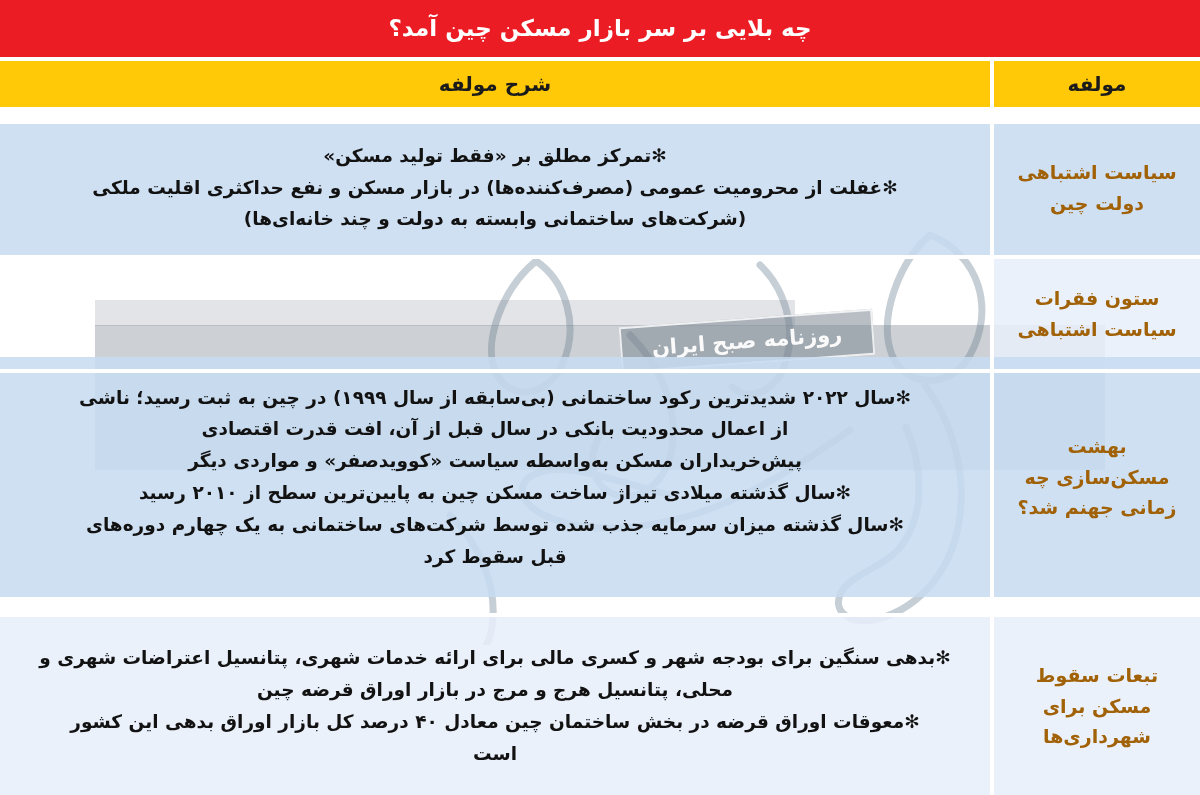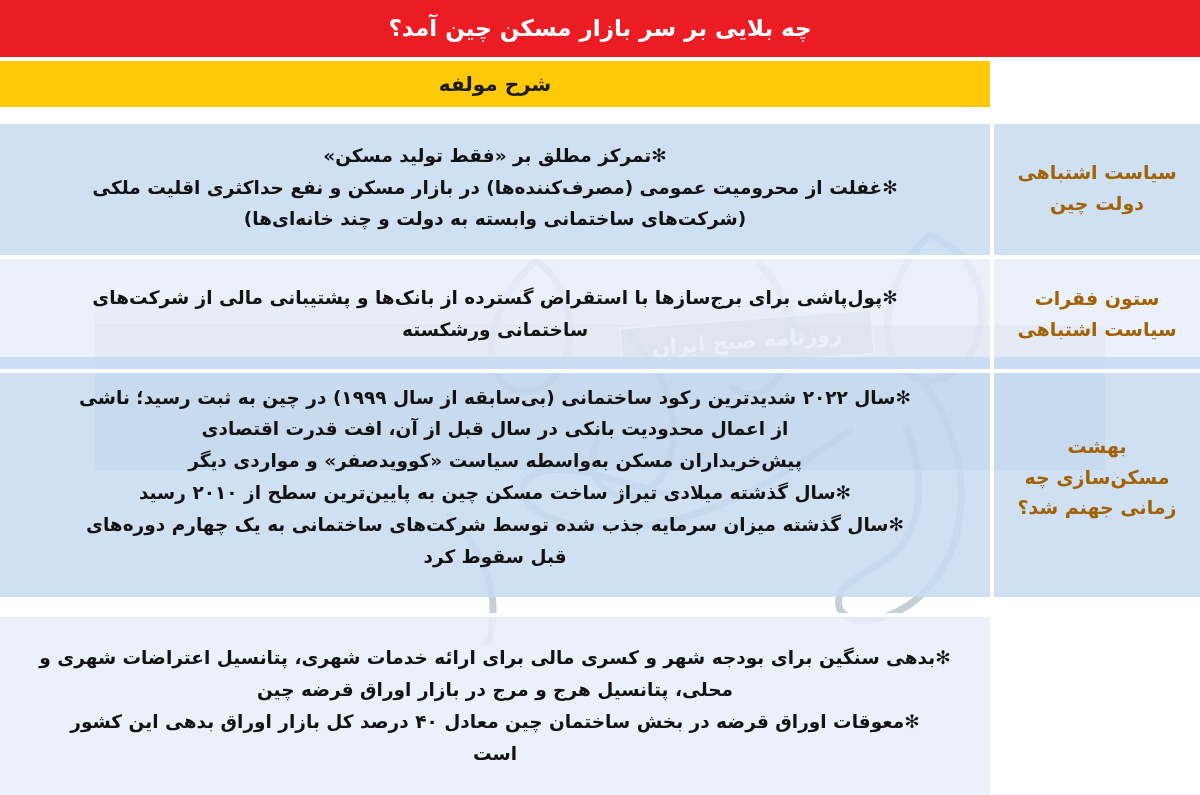--- a/index.html
+++ b/index.html
@@ -206,20 +206,23 @@
 
 <div class="infographic">
 
   <div class="title-bar">
     <div class="title-text">چه بلایی بر سر بازار مسکن چین آمد؟</div>
   </div>
 
   <div class="header-row">
     <div class="header-cell desc">
       <span class="header-label">شرح مولفه</span>
+    </div>
+    <div class="header-cell param">
+      <span class="header-label">مولفه</span>
     </div>
   </div>
 
   <div class="watermark-layer">
     <svg class="wm-calligraphy" viewBox="0 0 780 430" aria-hidden="true">
       <g fill="none" stroke="#b9c3cd" stroke-width="7" stroke-linecap="round" stroke-linejoin="round" opacity="0.85">
         <path d="M600 20 C650 40 665 95 640 140 C620 176 575 172 562 140 C548 104 568 48 600 20 Z"></path>
         <path d="M595 170 C620 205 636 250 630 300 C624 352 592 392 548 404 C520 411 500 396 512 376 C523 358 556 352 572 330 C594 300 594 254 576 212"></path>
         <path d="M520 215 C470 250 420 282 362 300 C306 317 250 318 214 300 C184 285 186 262 214 256 C248 249 296 270 340 280"></path>
         <path d="M300 120 C330 150 348 192 342 232 C337 266 312 288 286 280 C262 272 256 244 270 220"></path>
@@ -245,24 +248,20 @@
 ✻غفلت از محرومیت عمومی (مصرف‌کننده‌ها) در بازار مسکن و نفع حداکثری اقلیت ملکی
 (شرکت‌های ساختمانی وابسته به دولت و چند خانه‌ای‌ها)</div>
       </div>
       <div class="cell param">
         <div class="param-text">سیاست اشتباهی
 دولت چین</div>
       </div>
     </div>
 
     <div class="row tint-b" style="top:139px; height:110px;">
-      <div class="cell desc">
-        <div class="desc-text">✻پول‌پاشی برای برج‌سازها با استقراض گسترده از بانک‌ها و پشتیبانی مالی از شرکت‌های
-ساختمانی ورشکسته</div>
-      </div>
       <div class="cell param">
         <div class="param-text">ستون فقرات
 سیاست اشتباهی</div>
       </div>
     </div>
 
     <div class="row tint-a" style="top:237px; height:240px;">
       <div class="cell desc">
         <div class="desc-text">✻سال ۲۰۲۲ شدیدترین رکود ساختمانی (بی‌سابقه از سال ۱۹۹۹) در چین به ثبت رسید؛ ناشی
 از اعمال محدودیت بانکی در سال قبل از آن، افت قدرت اقتصادی
@@ -278,20 +277,25 @@
       </div>
     </div>
 
     <div class="row tint-b" style="top:497px; height:178px;">
       <div class="cell desc">
         <div class="desc-text">✻بدهی سنگین برای بودجه شهر و کسری مالی برای ارائه خدمات شهری، پتانسیل اعتراضات شهری و
 محلی، پتانسیل هرج و مرج در بازار اوراق قرضه چین
 ✻معوقات اوراق قرضه در بخش ساختمان چین معادل ۴۰ درصد کل بازار اوراق بدهی این کشور
 است</div>
       </div>
+      <div class="cell param">
+        <div class="param-text">تبعات سقوط
+مسکن برای
+شهرداری‌ها</div>
+      </div>
     </div>
   </div>
 
   <div class="sep-h" style="top:57px;"></div>
   <div class="sep-h" style="top:120px;"></div>
   <div class="sep-h" style="top:255px;"></div>
   <div class="sep-h" style="top:369px;"></div>
   <div class="sep-h" style="top:613px;"></div>
 
   <div class="sep-v" style="right:206px; top:61px;  height:59px;"></div>

